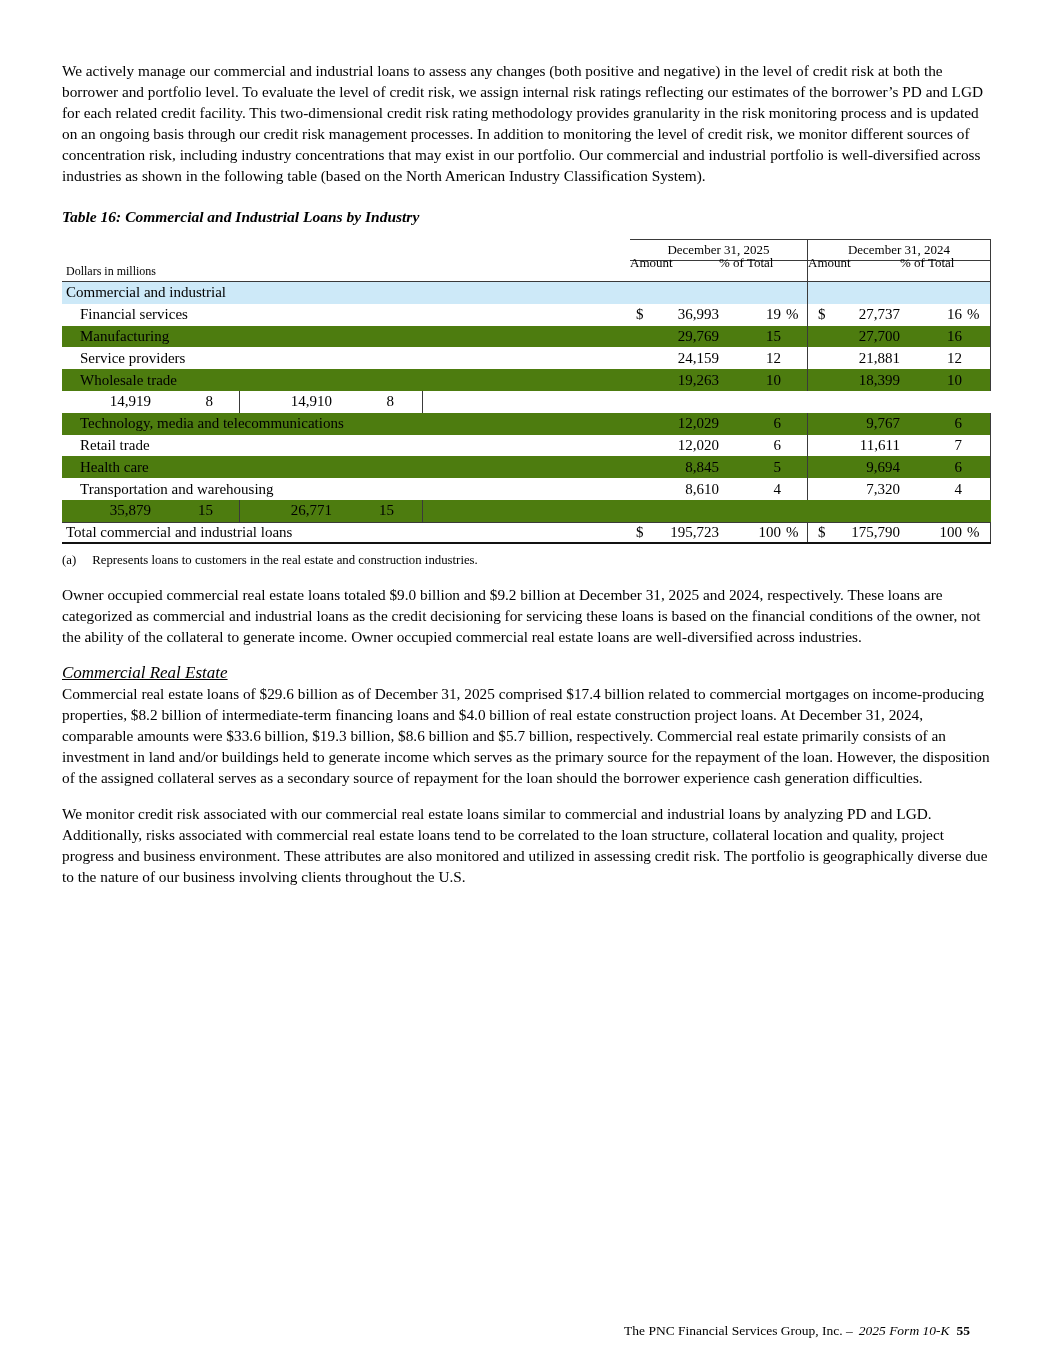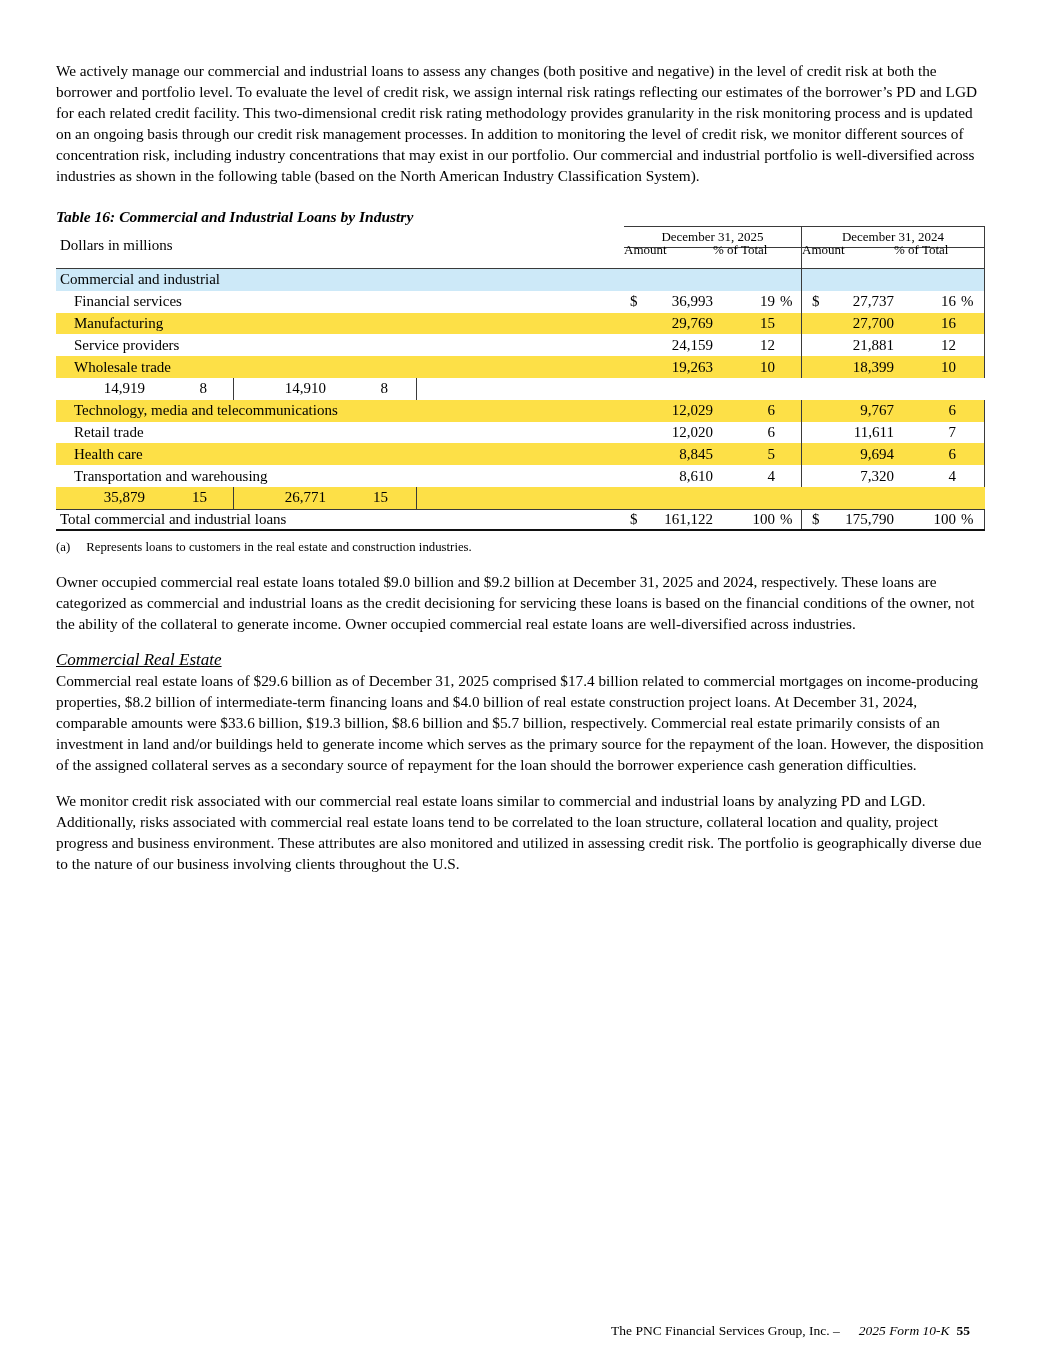--- a/index.html
+++ b/index.html
@@ -6,31 +6,32 @@
   html, body { background: #ffffff; }
   body {
     width: 1055px; height: 1365px;
     position: relative;
     font-family: "Liberation Serif", serif;
     color: #000;
     overflow: hidden;
   }
   .content {
     position: absolute;
-    left: 56px; top: 0;
+    left: 62px; top: 0;
     width: 929px;
   }
   .para {
     font-size: 15.3px;
     line-height: 21px;
     text-align: left;
   }
   .para-intro { margin-top: 60px; }
   .table-title {
     margin-top: 22px;
+    margin-bottom: 13px;
     font-size: 15.5px;
     font-weight: bold;
     font-style: italic;
   }
   
   .fin-table { width: 929px; }
   .hrow { display: flex; width: 100%; }
   .c-label { width: 568px; padding-left: 4px; }
   .grp { display: flex; align-items: center; }
   .grp1 { width: 177px; }
@@ -40,23 +41,23 @@
   .hrow-dates .spacer { width: 568px; }
   .hrow-dates .grp {
     justify-content: center;
     font-size: 13px;
     border-top: 1px solid #3a3a3a;
     border-bottom: 1px solid #3a3a3a;
   }
   
   .hrow-sub { height: 21px; border-bottom: 1px solid #3a3a3a; }
   .hrow-sub .c-label {
-    font-size: 15px;
+    font-size: 12px;
     display: flex; align-items: flex-end;
-    padding-bottom: 14px;
+    padding-bottom: 2px;
   }
   .hb { font-size: 13px; display: flex; align-items: flex-end; padding-bottom: 16px; }
   .hb-amt1 { width: 89px; text-align: center; }
   .hb-pct1 { width: 87px; text-align: center; }
   .hb-amt2 { width: 92px; text-align: center; }
   .hb-pct2 { width: 90px; text-align: center; }
   
   .trow {
     display: flex; width: 100%;
     height: 21.8px;
@@ -66,21 +67,21 @@
   .trow .grp { height: 100%; }
   .ds  { width: 16px; padding-left: 6px; }
   .amt { width: 73px; text-align: right; }
   .pnum { width: 62px; text-align: right; }
   .psign { width: 25px; padding-left: 5px; }
   .ds2 { width: 20px; padding-left: 10px; }
   .amt2 { width: 72px; text-align: right; }
   .pnum2 { width: 62px; text-align: right; }
   .psign2 { width: 28px; padding-left: 5px; }
   .row-section { background: #cde9f8; }
-  .row-item-shaded { background: #fde047; }
+  .row-item-shaded { background: #4d7c0f; }
   .row-item .c-label, .row-item-shaded .c-label { padding-left: 18px; }
   .row-total { border-top: 1px solid #3a3a3a; border-bottom: 2.5px solid #111; }
   
   .footnote {
     margin-top: 9px;
     font-size: 12.8px;
     line-height: 15px;
   }
   .footnote .marker { margin-right: 16px; }
   
@@ -94,21 +95,21 @@
   }
   .para-monitor { margin-top: 15px; }
   
   .page-footer {
     position: absolute;
     top: 1323px;
     right: 85px;
     font-size: 13.5px;
     white-space: nowrap;
   }
-  .page-footer .form-ref { font-style: italic; margin-left: 19px; }
+  .page-footer .form-ref { font-style: italic; margin-left: 6px; }
   .page-footer .page-num { font-weight: bold; margin-left: 7px; }
 </style>
 </head>
 <body>
 
 <div class="content">
 
   <p class="para para-intro">We actively manage our commercial and industrial loans to assess any changes (both positive and negative) in the level of credit risk at both the borrower and portfolio level. To evaluate the level of credit risk, we assign internal risk ratings reflecting our estimates of the borrower’s PD and LGD for each related credit facility. This two-dimensional credit risk rating methodology provides granularity in the risk monitoring process and is updated on an ongoing basis through our credit risk management processes. In addition to monitoring the level of credit risk, we monitor different sources of concentration risk, including industry concentrations that may exist in our portfolio. Our commercial and industrial portfolio is well-diversified across industries as shown in the following table (based on the North American Industry Classification System).</p>
 
   <h3 class="table-title">Table 16: Commercial and Industrial Loans by Industry</h3>
@@ -295,21 +296,21 @@
           <span class="ds2"></span>
           <span class="amt2">26,771</span>
           <span class="pnum2">15</span>
           <span class="psign2"></span>
         </div>
       </div>
         <div class="trow row-total">
         <div class="c-label">Total commercial and industrial loans</div>
         <div class="grp grp1">
           <span class="ds">$</span>
-          <span class="amt">161,122</span>
+          <span class="amt">195,723</span>
           <span class="pnum">100</span>
           <span class="psign">%</span>
         </div>
         <div class="grp grp2">
           <span class="ds2">$</span>
           <span class="amt2">175,790</span>
           <span class="pnum2">100</span>
           <span class="psign2">%</span>
         </div>
       </div>

